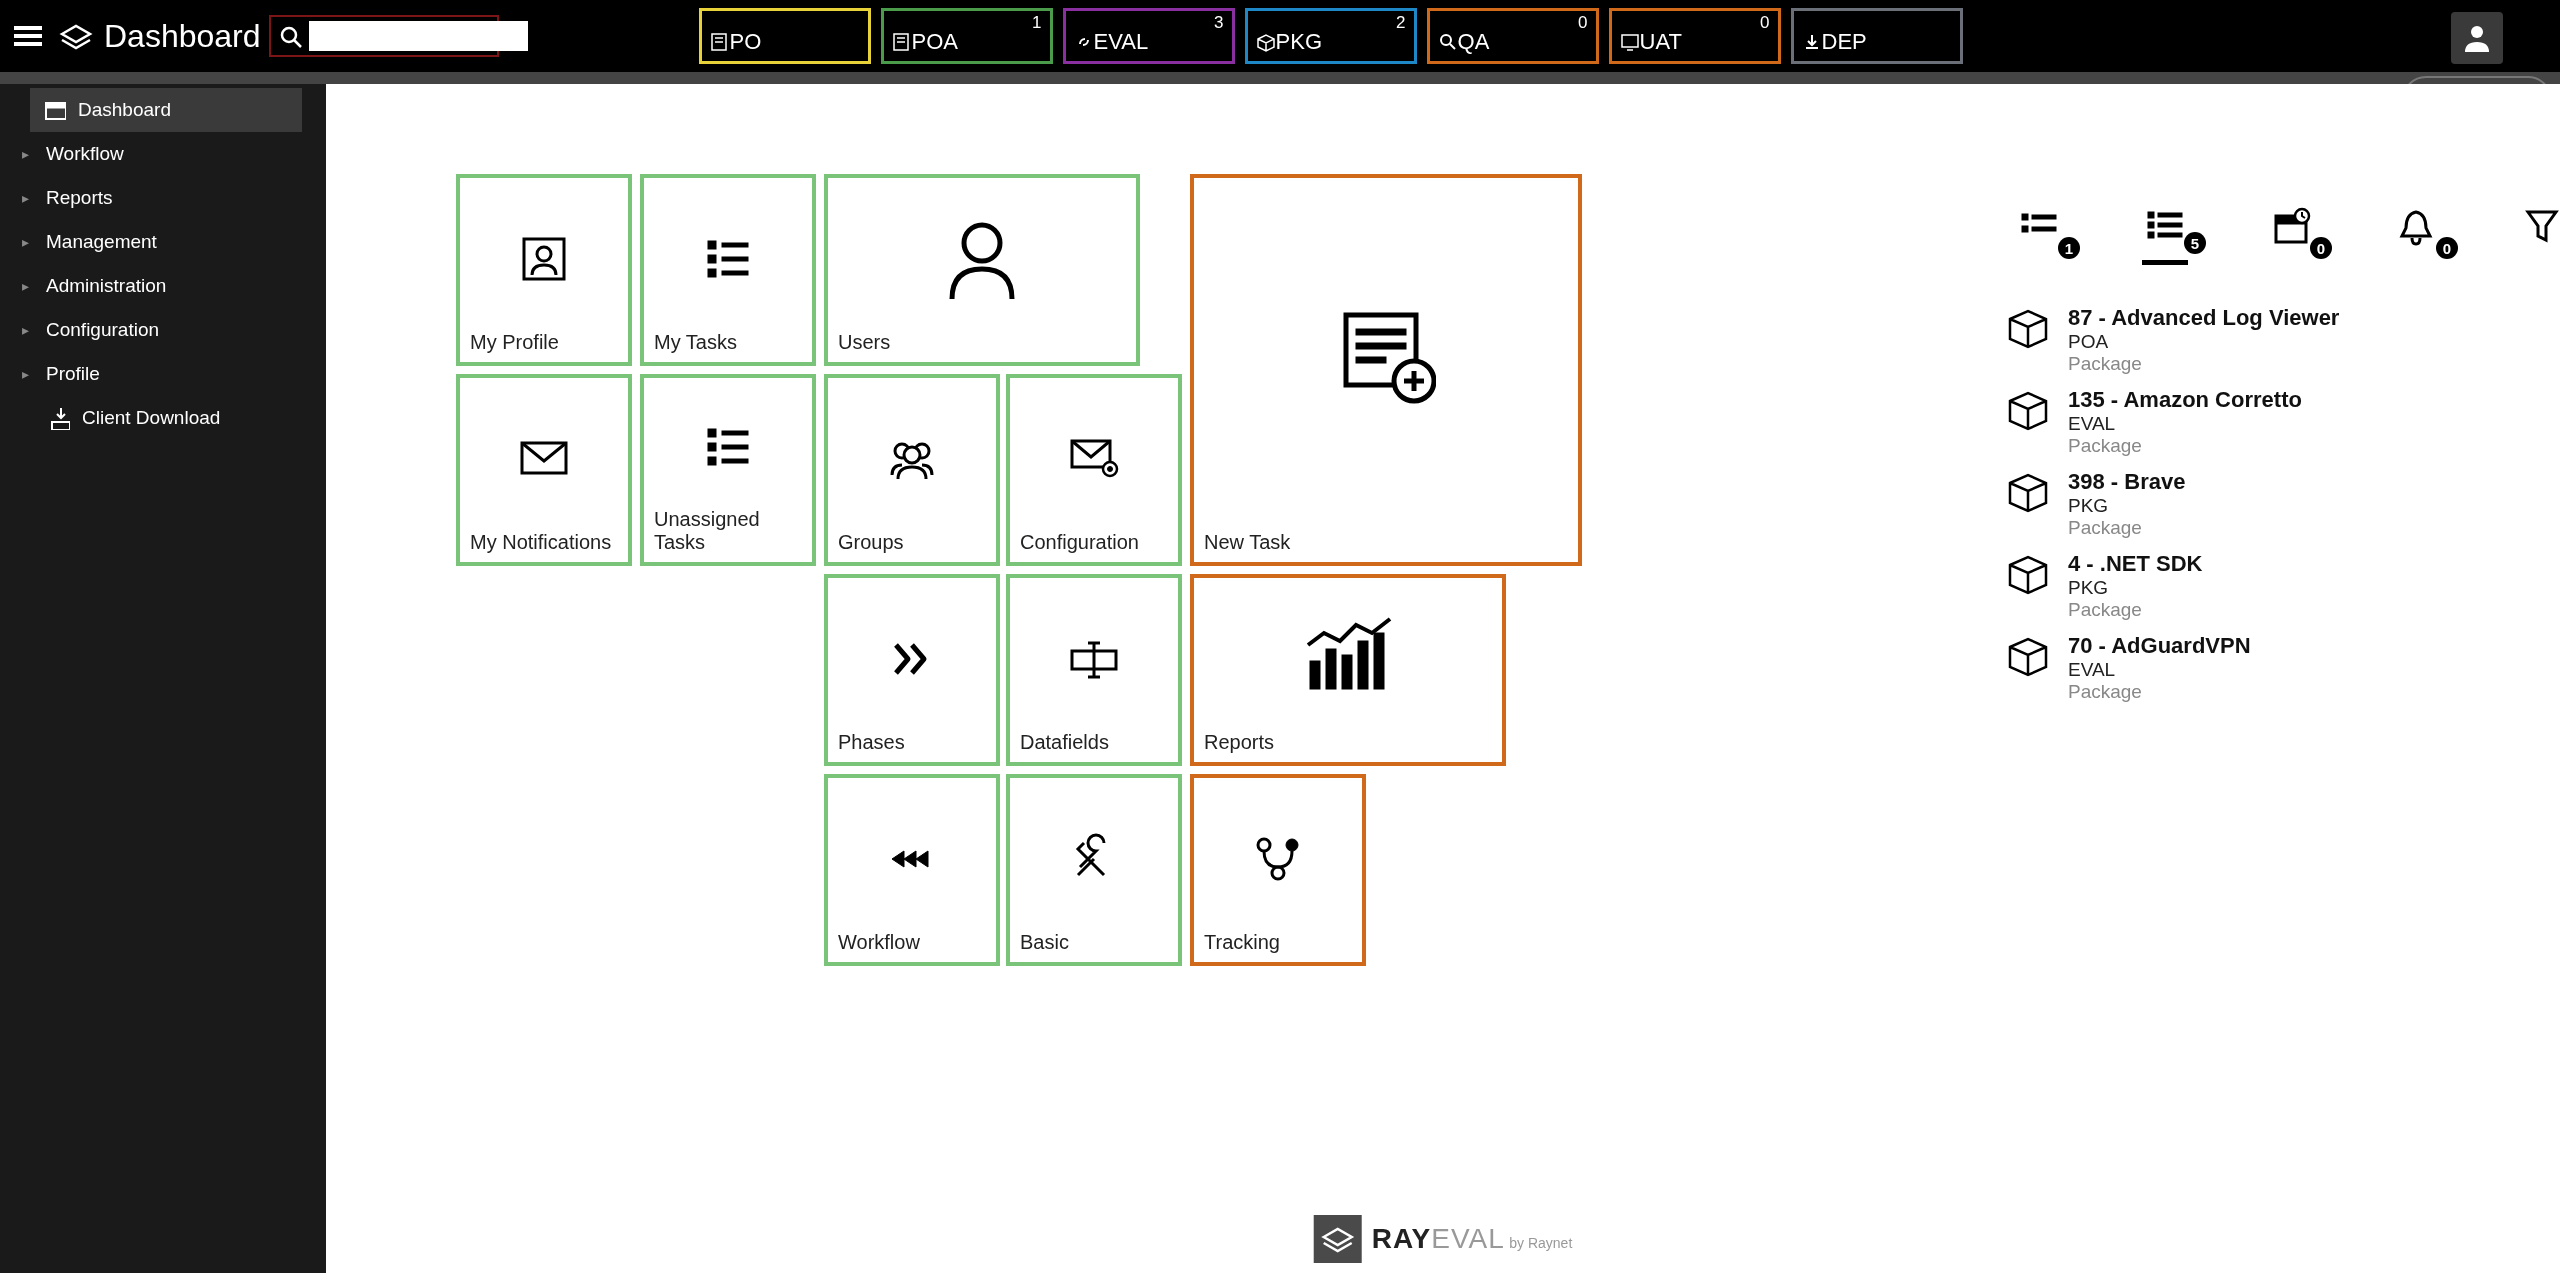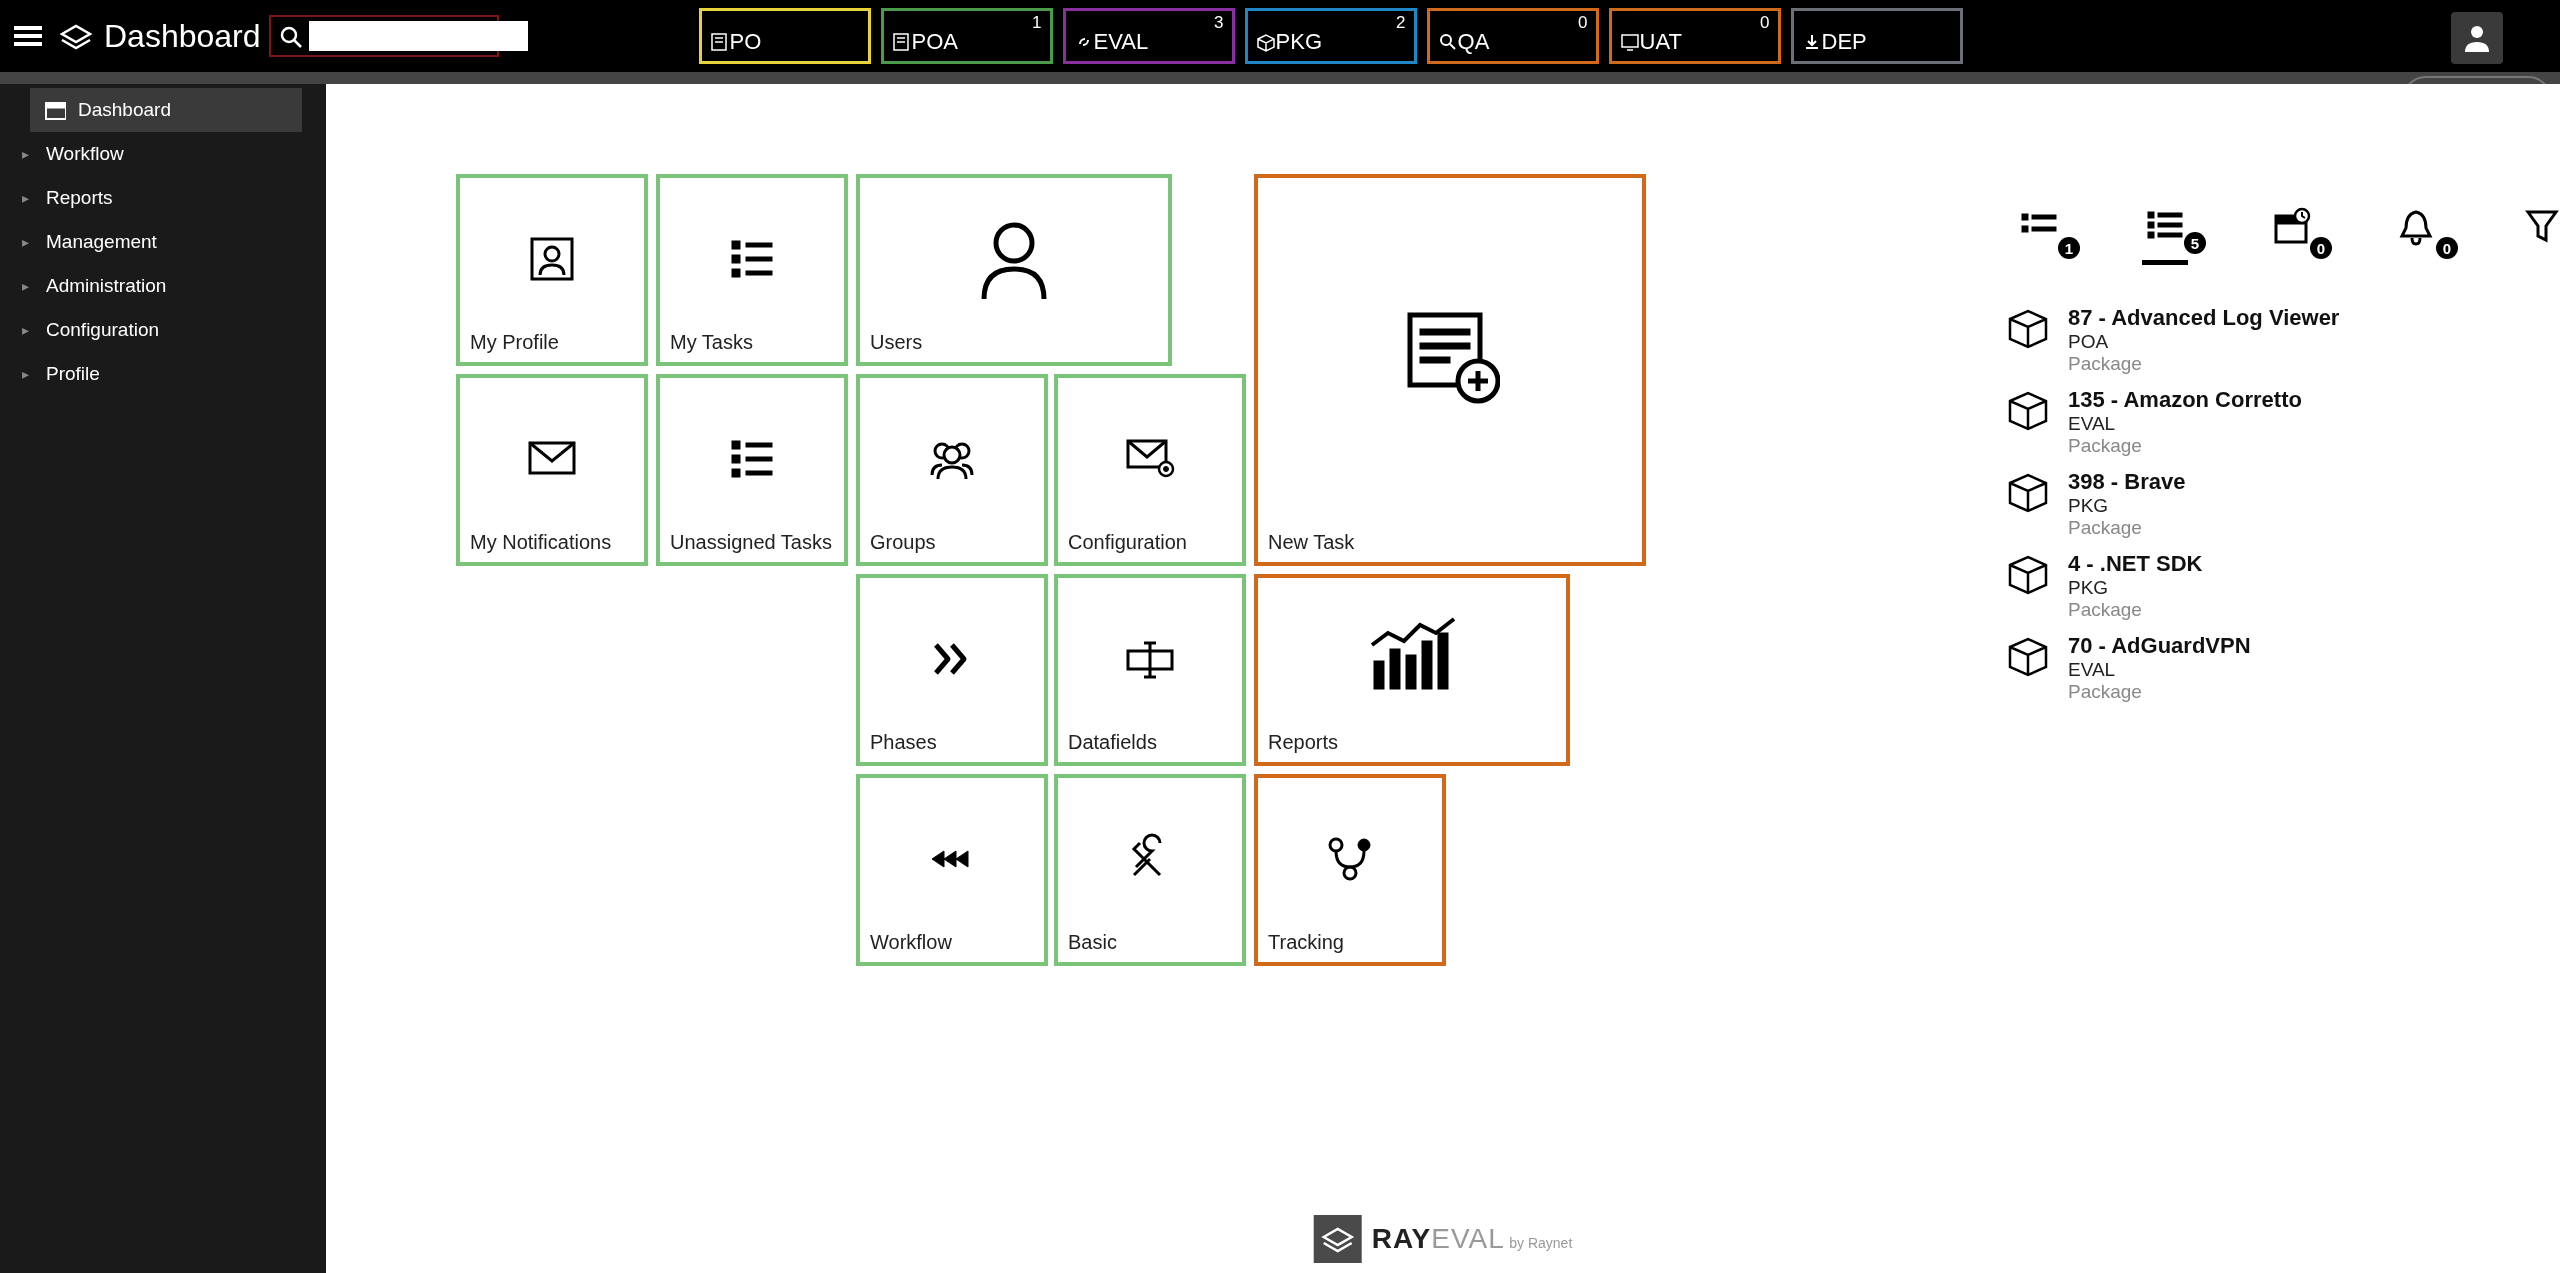--- a/index.html
+++ b/index.html
@@ -47,21 +47,21 @@
 .main { flex:1; position:relative; background:#fff; overflow:hidden; }
 .tile-area { position:absolute; left: 130px; top: 90px; display:flex; gap:8px; }
 .tile-col { display:flex; flex-direction:column; gap:8px; }
 .tile-row { display:flex; gap:6px; }
 
 .tile { border: 4px solid; background:#fff; display:flex; flex-direction:column; justify-content:space-between; padding: 8px 10px 8px 10px; cursor:pointer; position:relative; }
 .tile .t-icon { flex:1; display:flex; align-items:center; justify-content:center; }
 .tile .t-label { font-size:20px; color:#222; text-align:left; }
 .tile.green { border-color:#7ac47a; }
 .tile.orange { border-color:#d06a1a; }
-.tile.sz-s { width: 192px; height: 192px; }
+.tile.sz-s { width: 176px; height: 192px; }
 .tile.sz-m { width: 316px; height: 192px; }
 .tile.sz-xl { width: 392px; height: 392px; }
 
 
 .right-panel { position:absolute; left: 1680px; top: 120px; width: 740px; }
 .filter-row { display:flex; gap: 80px; margin-bottom: 40px; padding-left: 10px; }
 .filter-item { position:relative; cursor:pointer; padding-bottom: 10px; }
 .filter-item.active { border-bottom: 5px solid #000; }
 .filter-item .f-icon { width:46px; height:46px; display:flex; align-items:center; justify-content:center; }
 .filter-item .f-badge { position:absolute; bottom:6px; right:-18px; background:#000; color:#fff; border-radius:50%; min-width:22px; height:22px; display:flex; align-items:center; justify-content:center; font-size:15px; font-weight:700; }
@@ -389,20 +389,28 @@
         <span>Administration</span>
       </div>
       <div class="sb-item">
         <span class="sb-chevron">▸</span>
         <span>Configuration</span>
       </div>
       <div class="sb-item">
         <span class="sb-chevron">▸</span>
         <span>Profile</span>
       </div>
+      <div class="sb-item nochevron">
+        <span class="sb-icon">
+          <svg width="24" height="24" stroke="#fff">
+            <use href="#i-download"></use>
+          </svg>
+        </span>
+        <span>Client Download</span>
+      </div>
     </div>
 
   <div class="main">
     <div class="tile-area" id="tile-area">
         <div class="tile-col">
           <div class="tile green sz-s">
             <div class="t-icon">
               <svg width="56" height="56" fill="#000" stroke="#000">
                 <use href="#i-profile"></use>
               </svg>

